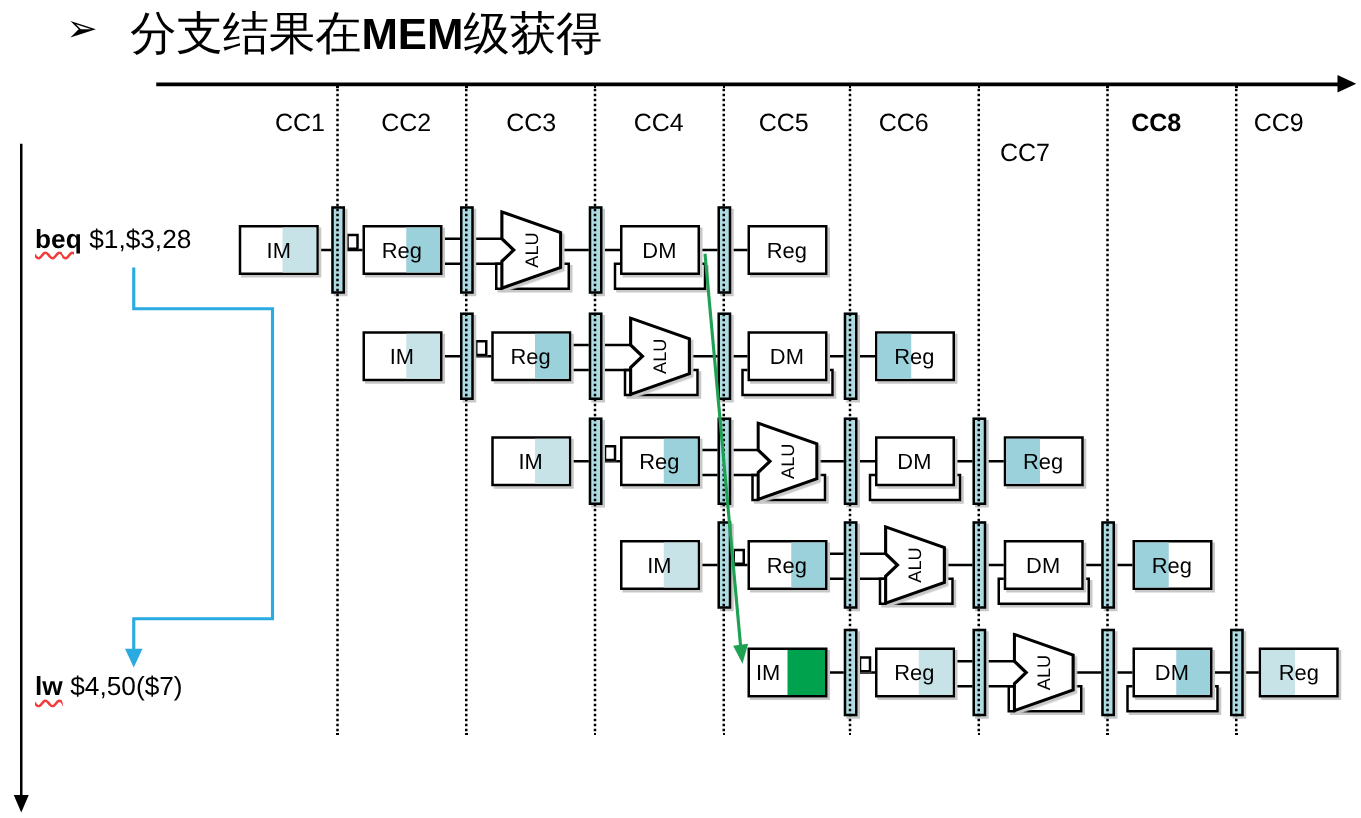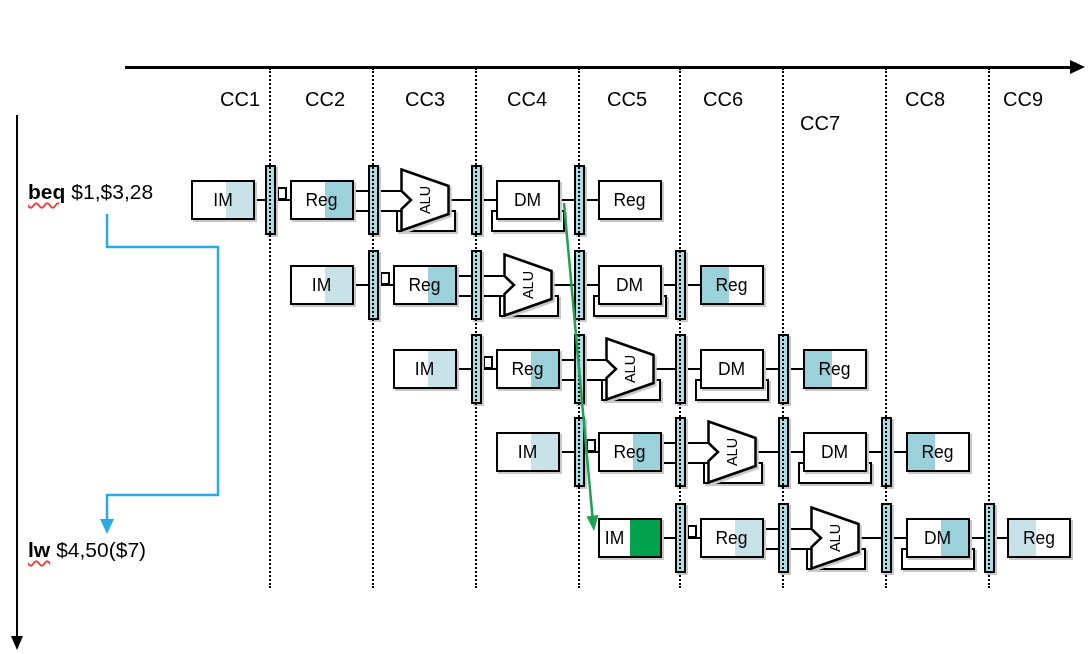--- a/index.html
+++ b/index.html
@@ -43,40 +43,43 @@
   .wavy{text-decoration-line:underline;text-decoration-style:wavy;text-decoration-color:#f23c3c;
         text-decoration-thickness:1.5px;text-underline-offset:3px;}
 
   #overlay{position:absolute;left:0;top:0;z-index:6;pointer-events:none;}
 </style>
 </head>
 <body>
 
 <div id="stage">
 
+  <div class="title">
+    <span class="bullet">➢</span><span class="zh">分支结果在</span><span class="en">MEM</span><span class="zh">级获得</span>
+  </div>
 
   <div class="time-axis"></div>
   <div class="time-axis-arrow"></div>
   <div class="order-axis"></div>
   <div class="order-axis-arrow"></div>
 
   <svg id="overlay" width="1089" height="654">
     <polyline id="bluePath" points="107,214 107,247 218,247 218,495 107,495 107,521" fill="none" stroke-width="2.5" stroke="#29abe2"></polyline>
     <polygon id="blueHead" points="100,519 114,519 107,534" fill="#29abe2"></polygon>
     <line id="greenLine" x1="564" y1="203" x2="592.5" y2="517" stroke-width="2.5" stroke="#1fa153"></line>
     <polygon id="greenHead" points="586.5,516.5 598.5,515 594,531" fill="#1fa153"></polygon>
   </svg>
 <div class="cc" style="left: 240px; top: 88px;">CC1</div>
     <div class="cc" style="left: 325px; top: 88px;">CC2</div>
     <div class="cc" style="left: 425px; top: 88px;">CC3</div>
     <div class="cc" style="left: 527px; top: 88px;">CC4</div>
     <div class="cc" style="left: 627px; top: 88px;">CC5</div>
     <div class="cc" style="left: 723px; top: 88px;">CC6</div>
     <div class="cc" style="left: 820px; top: 88px; margin-top: 24px;">CC7</div>
-    <div class="cc" style="left: 925px; top: 88px;">CC8</div>
+    <div class="cc" style="left: 925px; top: 88px; font-weight: bold;">CC8</div>
     <div class="cc" style="left: 1023px; top: 88px;">CC9</div>
     <div class="divider" style="left: 269px;"></div>
     <div class="divider" style="left: 372px;"></div>
     <div class="divider" style="left: 475px;"></div>
     <div class="divider" style="left: 578px;"></div>
     <div class="divider" style="left: 679px;"></div>
     <div class="divider" style="left: 782px;"></div>
     <div class="divider" style="left: 885px;"></div>
     <div class="divider" style="left: 988px;"></div>
     <div class="hline" style="left: 254px; top: 199px; width: 12px;"></div>

